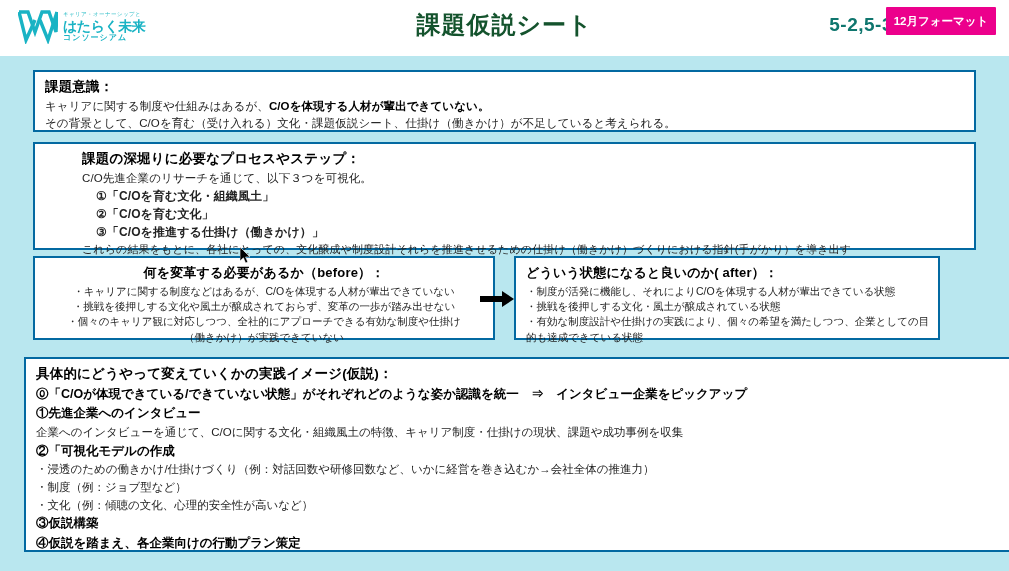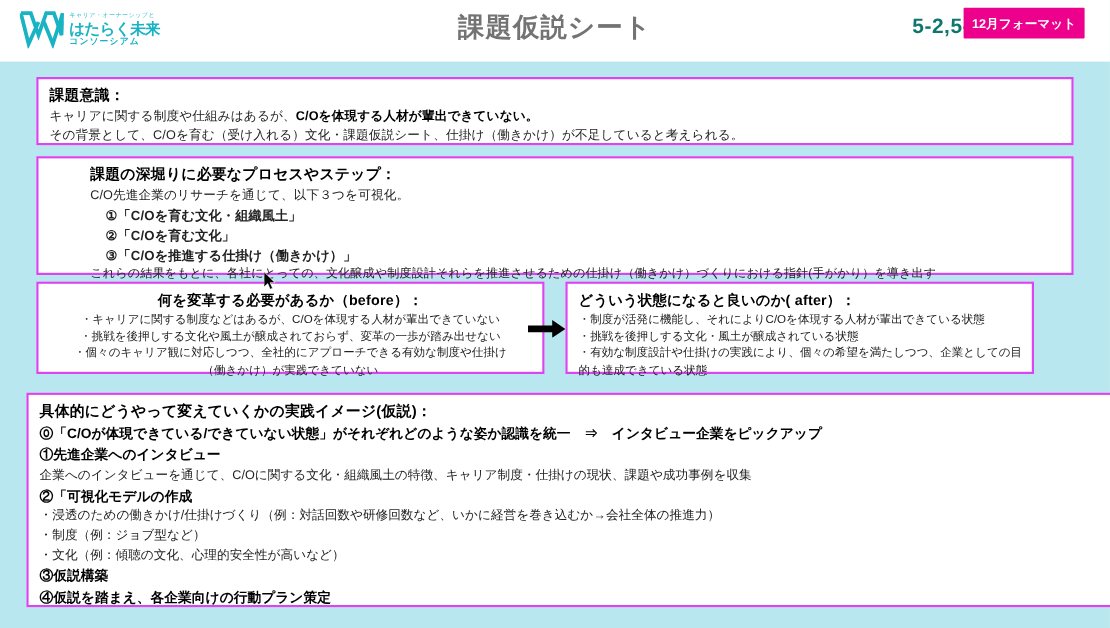--- a/index.html
+++ b/index.html
@@ -69,52 +69,52 @@
     white-space: nowrap;
   }
   .doc-title {
     position: absolute;
     left: 0;
     right: 0;
     top: 9px;
     text-align: center;
     font-size: 24px;
     font-weight: bold;
-    color: #737373;
+    color: #14532d;
     letter-spacing: 1px;
   }
   .slide-no {
     position: absolute;
     right: 116px;
     top: 14px;
     font-size: 19px;
     font-weight: bold;
     color: #0f766e;
     letter-spacing: 0.5px;
   }
   .format-badge {
     position: absolute;
-    right: 23px;
+    right: 13px;
     top: 7px;
     width: 110px;
     height: 28px;
     background: #ec008c;
     color: #ffffff;
     font-size: 11.5px;
     font-weight: bold;
     display: flex;
     align-items: center;
     justify-content: center;
     border-radius: 1px;
   }
 
   
   .box {
     position: absolute;
-    border: 2px solid #d946ef;
+    border: 2px solid #0369a1;
     background: #ffffff;
     box-sizing: border-box;
     padding: 6px 10px 6px 10px;
   }
   .box-title {
     font-size: 13.5px;
     font-weight: bold;
     color: #000000;
     margin-bottom: 2px;
     letter-spacing: 0.2px;

